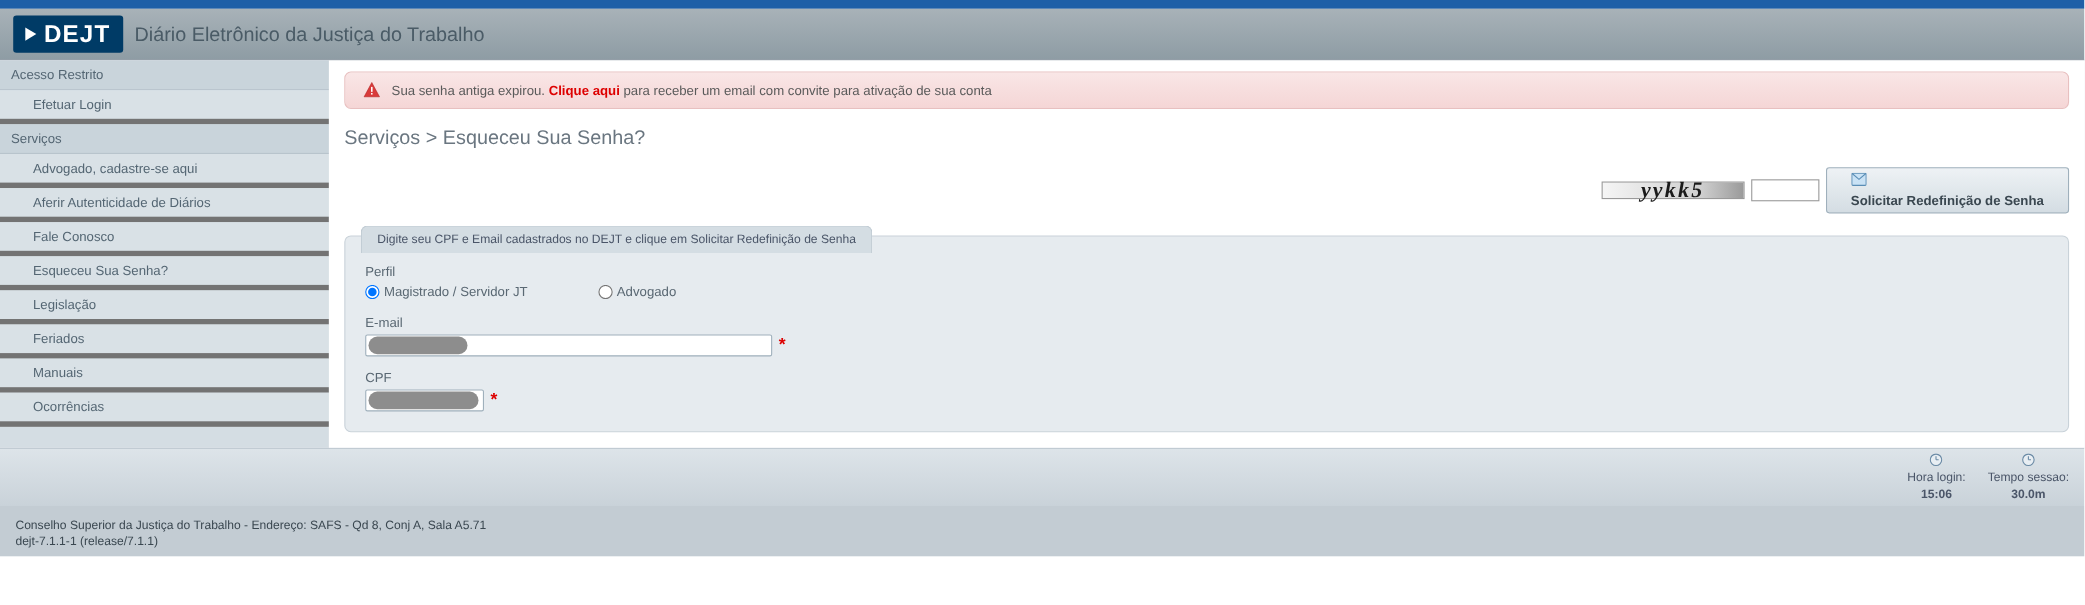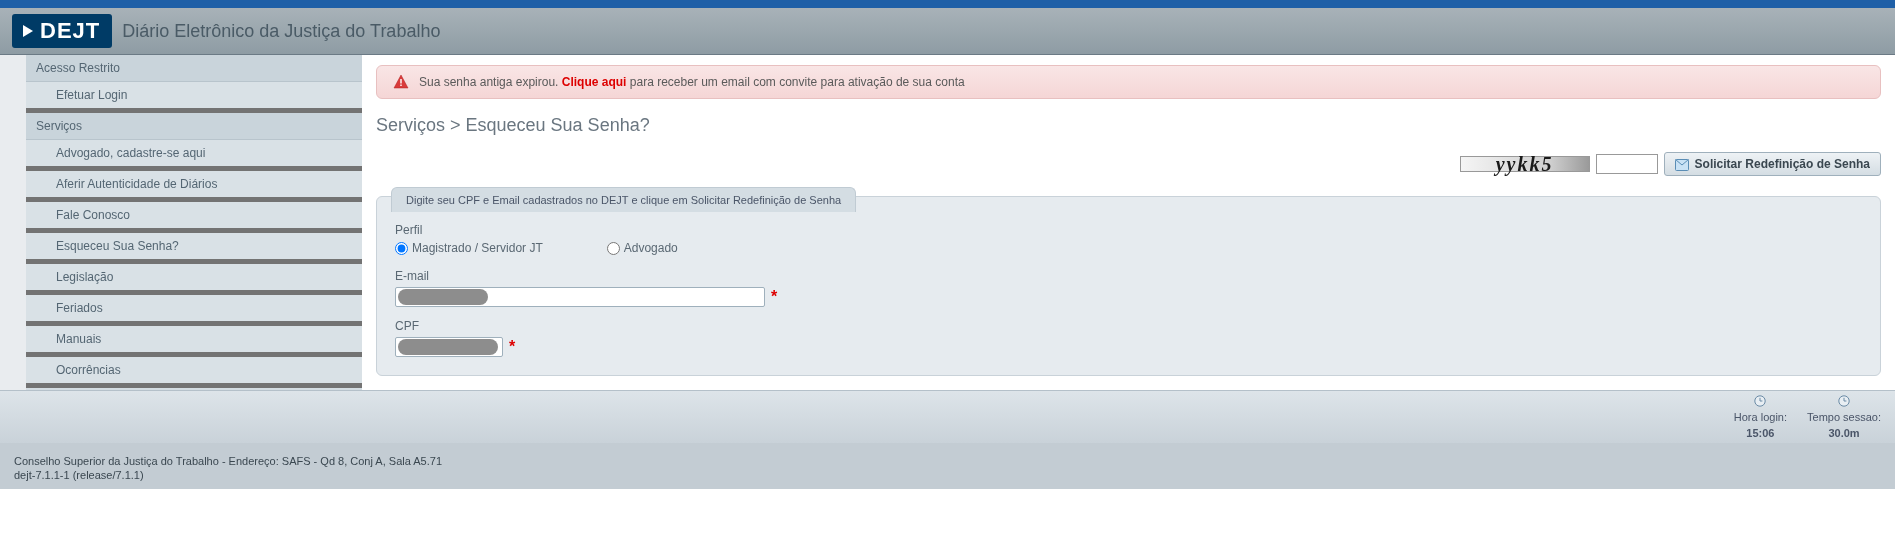--- a/index.html
+++ b/index.html
@@ -37,24 +37,23 @@
     .header-title {
       color: #4a5b66;
       font-size: 18px;
       font-weight: normal;
     }
     .content-wrapper {
       display: flex;
       background: #e9ecef;
     }
     .sidebar {
-      width: 336px;
+      width: 299px;
       flex-shrink: 0;
       background: #d4dde3;
-      margin-left: 26px;
     }
     .sidebar-section-header {
       padding: 6px 10px;
       background: #c9d4db;
       color: #546673;
       font-size: 12px;
       border-bottom: 1px solid #b8c4cc;
     }
     .sidebar-item {
       padding: 6px 10px 6px 30px;
@@ -128,28 +127,29 @@
     .captcha-input {
       width: 62px;
       height: 20px;
       border: 1px solid #999;
       padding: 0 4px;
     }
     .primary-btn {
       background: linear-gradient(to bottom, #eef2f5, #d4dde3);
       border: 1px solid #9fb0bc;
       border-radius: 3px;
-      padding: 4px 10px;
+      padding: 4px 22px;
       font-size: 12px;
       font-weight: bold;
       color: #3a4750;
       cursor: pointer;
       display: inline-flex;
-      align-items: flex-end;
+      align-items: flex-start;
       gap: 6px;
+      flex-direction: column;
     }
     .envelope-icon {
       width: 14px; height: 12px;
     }
     .form-fieldset {
       background: #e6ebef;
       border: 1px solid #c9d2d9;
       border-radius: 6px;
       padding: 14px 18px 18px 18px;
       position: relative;

